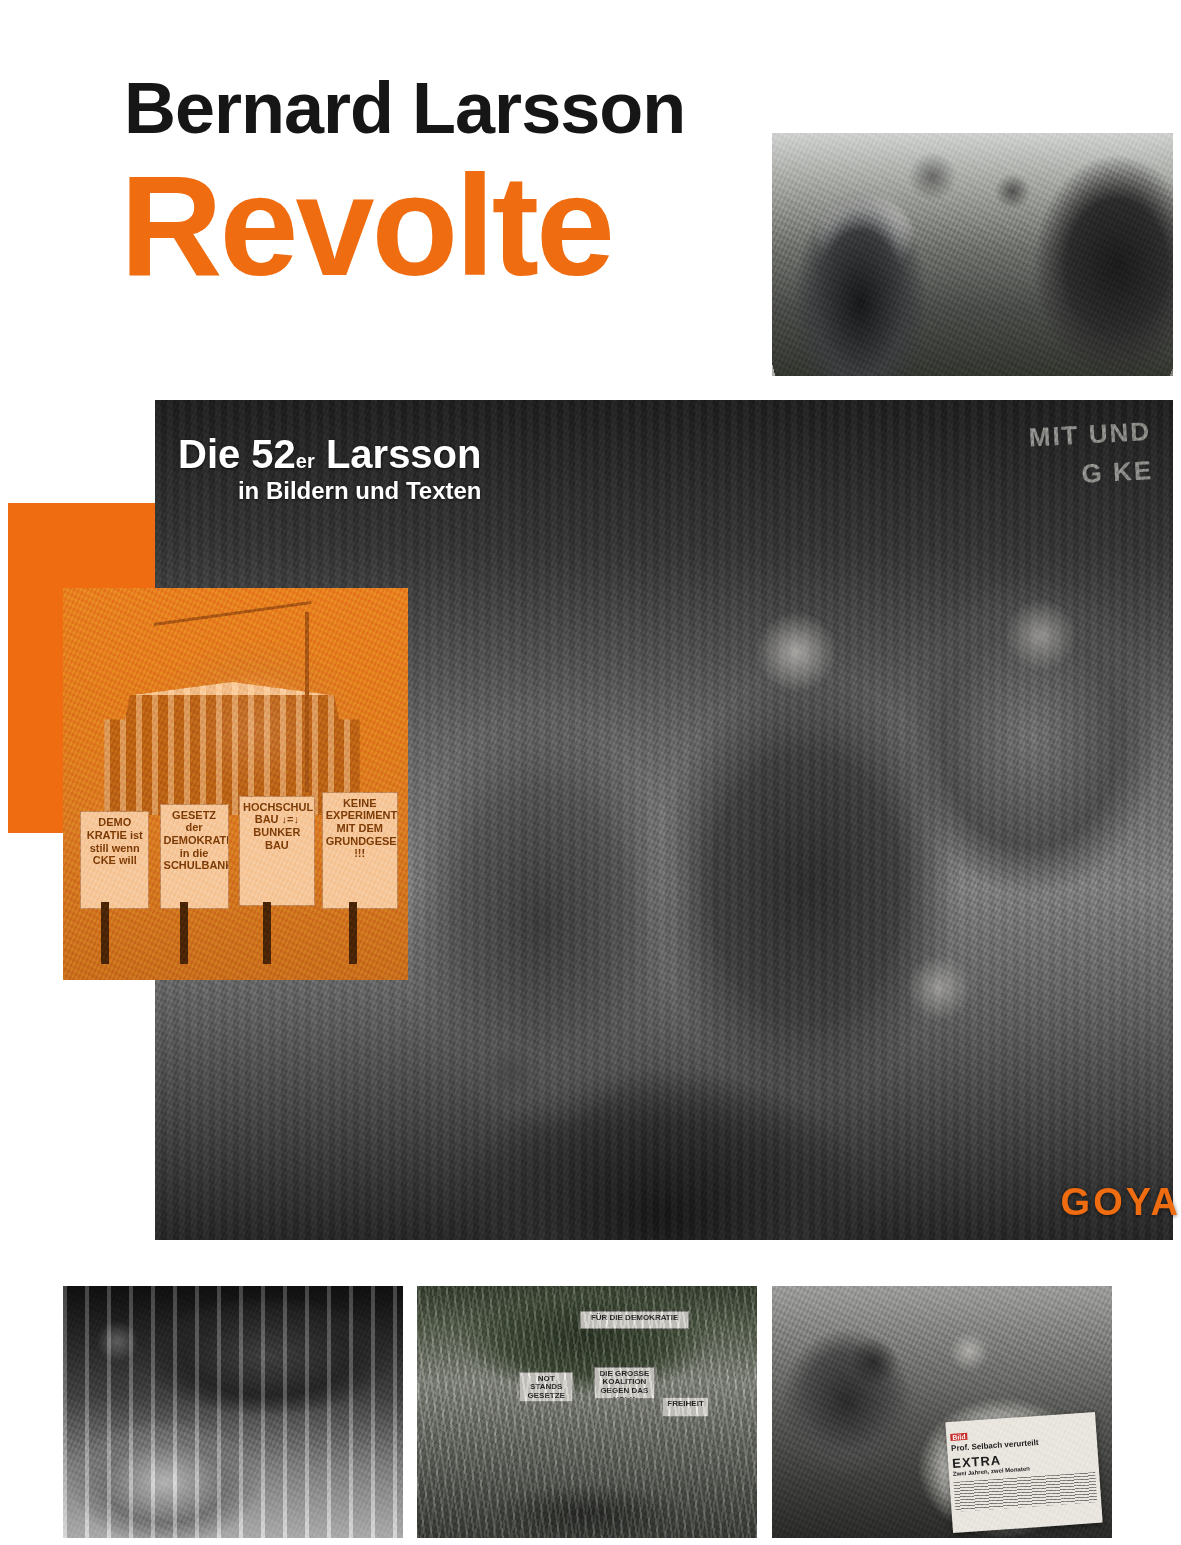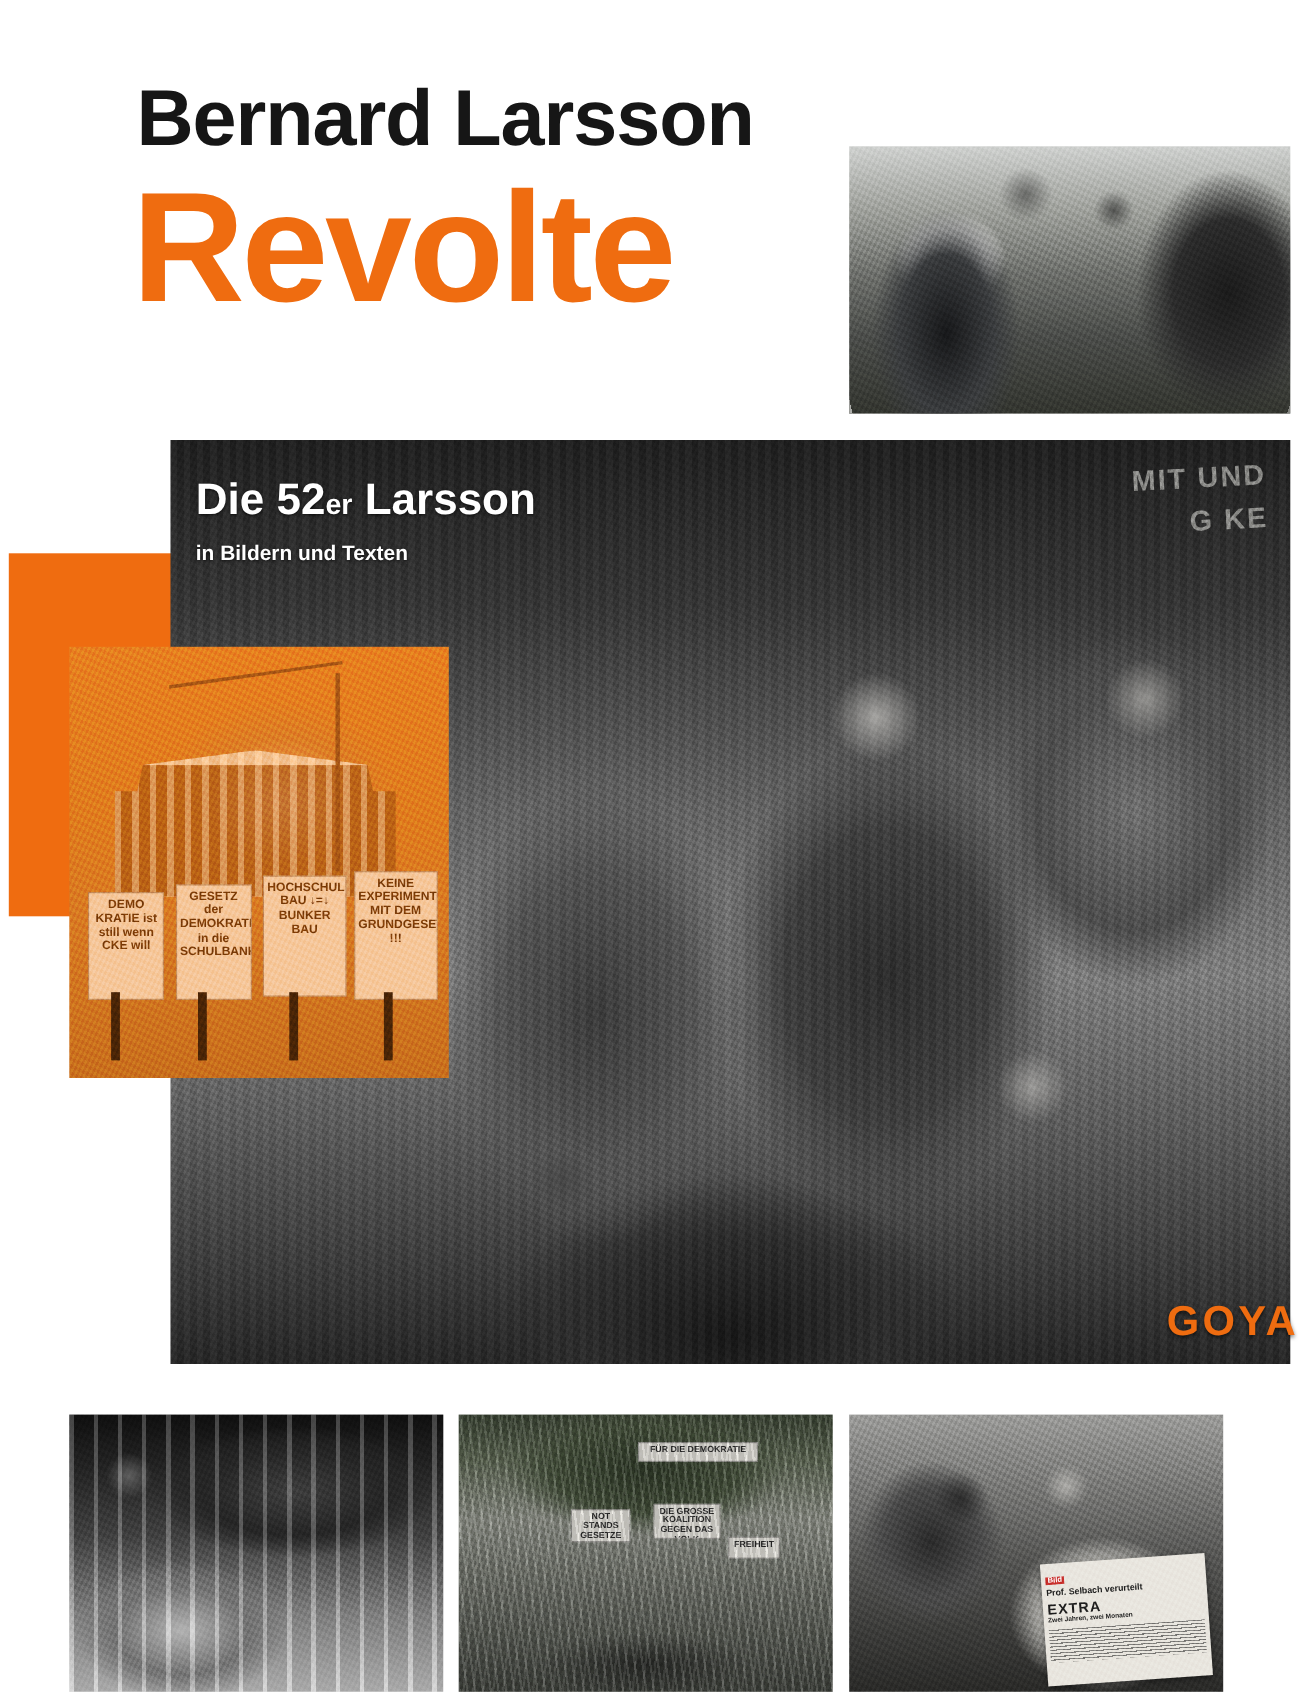--- a/index.html
+++ b/index.html
@@ -123,26 +123,27 @@
     top: 432px;
     color: #ffffff;
     text-shadow: 0 1px 3px rgba(0,0,0,0.7);
   }
   .caption-line1 {
     font-size: 40px;
     font-weight: bold;
     line-height: 1.12;
   }
   .caption-line1 .small {
-    font-size: 26px;
+    font-size: 20px;
   }
   .caption-line2 {
-    font-size: 19px;
-    font-weight: bold;
-    margin-top: 16px;
+    font-size: 24px;
+    font-weight: bold;
+    margin-top: 0;
+    text-align: right;
   }
   .caption-line3 {
     font-size: 28px;
     font-weight: bold;
     margin-top: 2px;
   }
 
   
   #photo-reichstag-demo {
     left: 63px; top: 588px; width: 345px; height: 392px;

